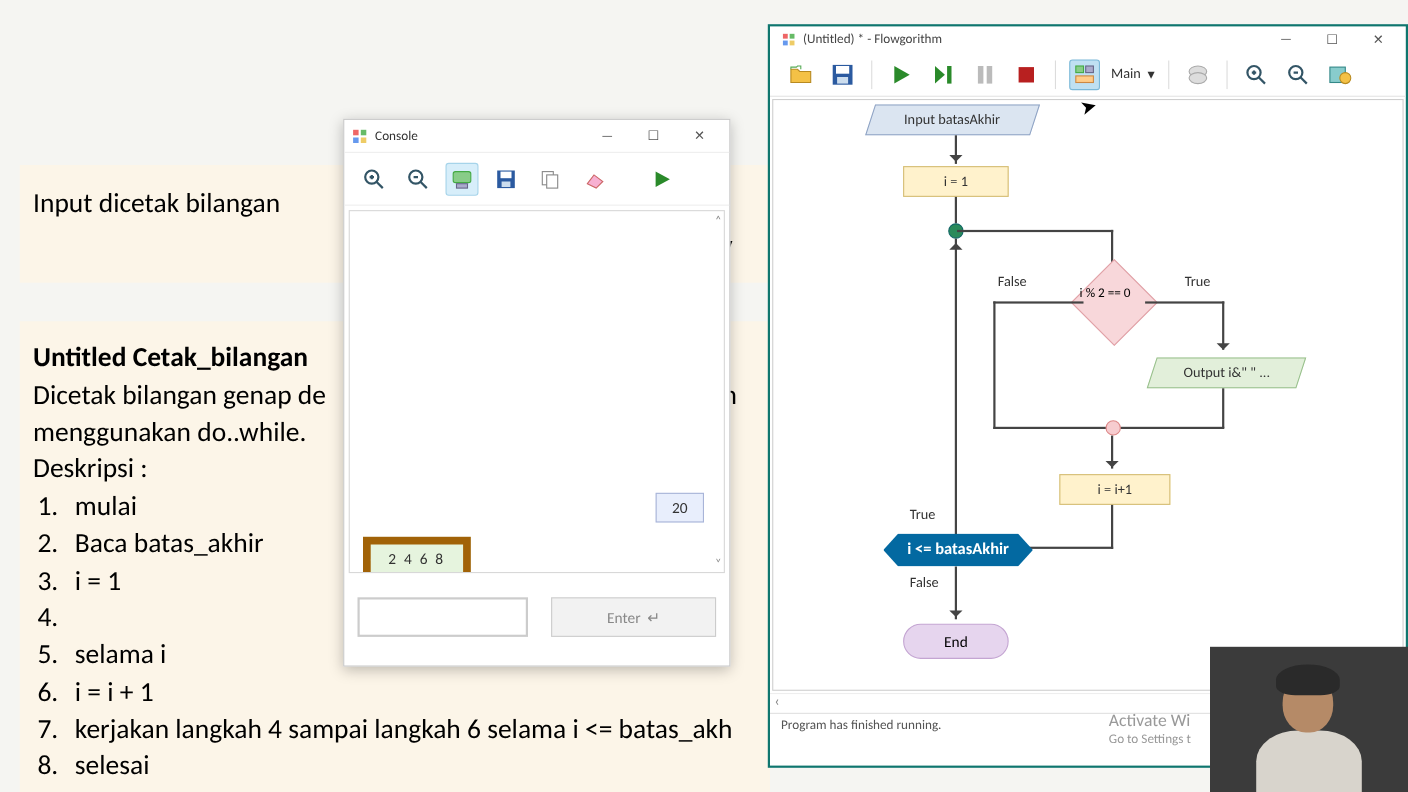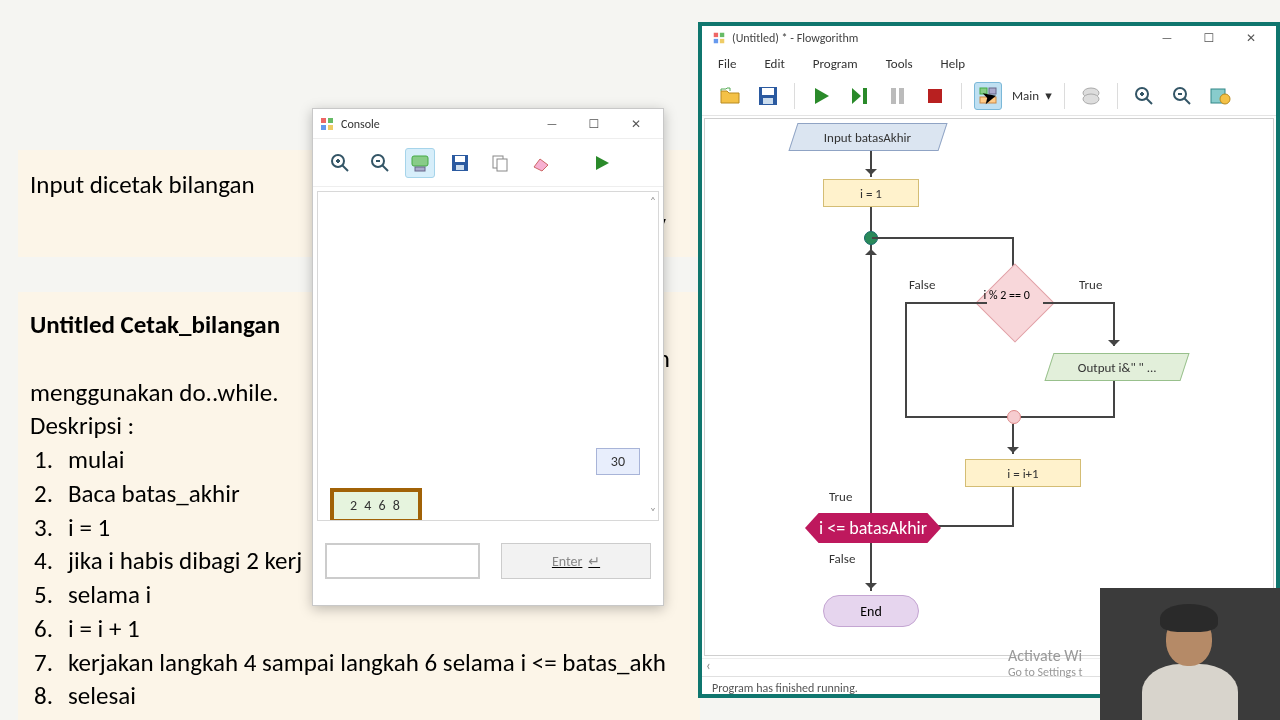--- a/index.html
+++ b/index.html
@@ -60,57 +60,57 @@
     position:absolute; right:18px; top:256px;
     background:#e8eefc; border:1px solid #a8b4d8;
     padding:4px 14px; font-size:14px; color:#333;
   }
   .bubble-in::after{
     content:""; position:absolute; right:-6px; top:8px;
     border:6px solid transparent; border-left-color:#e8eefc;
   }
   .bubble-out {
     position:absolute; left:12px; top:296px;
-    background:#e6f4de; border:4px solid #a16207;
+    background:#e6f4de; border:7px solid #a16207;
     padding:5px 16px; font-size:14px; color:#333; letter-spacing:2px;
   }
   .bubble-out::before{
     content:""; position:absolute; left:-6px; top:8px;
     border:6px solid transparent; border-right-color:#e6f4de;
   }
-  .input-row { display:flex; gap:21px; padding:18px 12px;text-decoration:underline; }
+  .input-row { display:flex; gap:21px; padding:18px 12px; }
   .input-row .field { flex:1; height:36px; border:2px solid #ccc; background:#fff; }
   .input-row .enter { width:150px; height:36px; border:1px solid #ccc; background:#f2f2f2; color:#888; font-size:14px; display:flex; align-items:center; justify-content:center; gap:6px; }
 
   
   .fg-win {
     position: absolute; left: 698px; top: 22px;
     width: 582px; height: 676px;
-    background: #fff; border: 4px solid #0f766e;
+    background: #fff; border: 2px solid #0f766e;
   }
   .fg-title { height:24px; display:flex; align-items:center; padding:0 4px; font-size:12px; color:#444; }
   .fg-title .spacer{flex:1;}
   .fg-menu { height:26px; display:flex; align-items:center; gap:28px; padding:0 16px; font-size:13px; color:#333; }
   .fg-tools { height:40px; display:flex; align-items:center; gap:10px; padding:0 14px; border-bottom:1px solid #e4e4e4; }
   .fg-tools .sep { width:1px; height:26px; background:#dcdcdc; margin:0 2px; }
   .fg-tools .tbtn { width:28px; height:28px; }
   .fg-tools .tbtn.sel { background:#bfe0f2; border:1px solid #7bb8d8; }
   .fg-tools .main-sel { font-size:13px; display:flex; align-items:center; gap:6px; color:#333; }
   .fg-canvas { position:relative; height:538px; border:1px solid #cfcfcf; margin:2px; background:#fff; overflow:hidden; }
 
   
   .fc-line { position:absolute; background:#444; }
   .fc-arrow { position:absolute; width:0; height:0; }
   .fc-parallel { position:absolute; background:#dbe5f1; border:1px solid #8fa3c4; transform:skewX(-18deg); color:#333; font-size:13px; display:flex; align-items:center; justify-content:center; }
   .fc-parallel > span{ transform:skewX(18deg); }
   .fc-parallel.green { background:#e2efda; border-color:#98c08c; }
   .fc-rect { position:absolute; background:#fff2cc; border:1px solid #d4bd74; color:#333; font-size:13px; display:flex; align-items:center; justify-content:center; }
   .fc-diamond { position:absolute; background:#f8d7da; border:1px solid #e0a0a6; transform:rotate(45deg); }
   .fc-diamond > span{ position:absolute; transform:rotate(-45deg); font-size:12px; white-space:nowrap; }
-  .fc-hex { position:absolute; background:#be185d; color:#fff; font-size:18px; display:flex; align-items:center; justify-content:center; clip-path: polygon(10% 0, 90% 0, 100% 50%, 90% 100%, 10% 100%, 0 50%); }
+  .fc-hex { position:absolute; background:#0369a1; color:#fff; font-size:15px; display:flex; align-items:center; justify-content:center; clip-path: polygon(10% 0, 90% 0, 100% 50%, 90% 100%, 10% 100%, 0 50%); font-weight: bold; }
   .fc-term { position:absolute; background:#e6d5ee; border:1px solid #c4a5d2; border-radius:18px; display:flex; align-items:center; justify-content:center; font-size:14px; }
   .fc-dot { position:absolute; width:14px; height:14px; border-radius:50%; }
   .fc-label { position:absolute; font-size:13px; color:#333; }
 
   .statusbar { height:22px; border-top:1px solid #e0e0e0; font-size:12px; color:#555; padding:3px 10px; display:flex; align-items:center; }
   .hscroll { height:18px; border-top:1px solid #eee; position:relative; }
   .hscroll::before{ content:"‹"; position:absolute; left:4px; top:-2px; color:#888; font-size:14px;}
 
   .watermark { position:absolute; left:1008px; top:646px; font-size:16px; color:#999; line-height:1.2; }
   .camera { position:absolute; right:0; bottom:0; width:180px; height:132px; background:#3b3b3b; overflow:hidden; }
@@ -128,39 +128,39 @@
 <div class="slide">
 
   <div class="block-a">
     <span>Input dicetak bilangan</span>
     <span style="float:right; padding-right:30px">bat</span><br>
     <span style="float:right; padding-right:22px">o..v</span>
   </div>
 
   <div class="block-b">
     <strong>Untitled Cetak_bilangan</strong><br>
+    <span>Dicetak bilangan genap de</span>
     <span style="float:right; padding-right:18px">gan</span><br>
     <span>menggunakan do..while.</span><br>
     <span>Deskripsi :</span>
     <div class="ol">
       <div class="row">
           <span class="num">1.</span>
           <span>mulai</span>
         </div>
       <div class="row">
           <span class="num">2.</span>
           <span>Baca batas_akhir</span>
         </div>
       <div class="row">
           <span class="num">3.</span>
           <span>i = 1</span>
         </div>
       <div class="row">
           <span class="num">4.</span>
-          <span>jika i habis dibagi 2 kerj</span>
         </div>
       <div class="row">
           <span class="num">5.</span>
           <span>selama i</span>
         </div>
       <div class="row">
           <span class="num">6.</span>
           <span>i = i + 1</span>
         </div>
       <div class="row">
@@ -234,21 +234,21 @@
     <div style="width:12px"></div>
     <div class="tbtn">
         <svg width="20" height="20">
           <polygon points="4,3 17,10 4,17" fill="#2a8a2a"></polygon>
         </svg>
       </div>
   </div>
   <div class="console-body">
     <span class="scroll-arrow" style="top:2px">˄</span>
     <span class="scroll-arrow" style="bottom:2px">˅</span>
-    <div class="bubble-in">30</div>
+    <div class="bubble-in">20</div>
     <div class="bubble-out">2 4 6 8</div>
   </div>
   <div class="input-row">
     <div class="field"></div>
     <div class="enter">
       <span>Enter</span>
       <span>↵</span>
     </div>
   </div>
 </div>
@@ -262,27 +262,20 @@
           <rect x="2" y="9" width="5" height="5" fill="#69e"></rect>
           <rect x="9" y="9" width="5" height="5" fill="#ec6"></rect>
         </svg>
     </span>
     <span>(Untitled) * - Flowgorithm</span>
     <span class="spacer"></span>
     <div class="winbtn">—</div>
     <div class="winbtn">☐</div>
     <div class="winbtn">✕</div>
   </div>
-  <div class="fg-menu">
-    <span>File</span>
-    <span>Edit</span>
-    <span>Program</span>
-    <span>Tools</span>
-    <span>Help</span>
-  </div>
   <div class="fg-tools">
     <div class="tbtn">
         <svg width="22" height="22">
           <path d="M2 6h6l2 2h10v10H2z" fill="#f4c146" stroke="#b88a20"></path>
           <path d="M2 6V4h5l1-1h3v3" fill="none" stroke="#5a5"></path>
         </svg>
       </div>
     <div class="tbtn">
         <svg width="22" height="22">
           <rect x="2" y="2" width="18" height="18" fill="#2b5aa0"></rect>
@@ -391,21 +384,21 @@
     <div class="fc-parallel green" style="left:344px; top:234px; width:136px; height:28px">
         <span>Output i&amp;"  " ...</span>
       </div>
     <div class="fc-line" style="left:408px; top:262px; width:2px; height:36px"></div>
     <div class="fc-line" style="left:200px; top:297px; width:210px; height:2px"></div>
 
     <div class="fc-dot" style="left:302px; top:291px; background:#f6cccf; border:1px solid #d88"></div>
     <div class="fc-line" style="left:307px; top:305px; width:2px; height:30px"></div>
     <div class="fc-arrow" style="left:302px; top:328px; border:6px solid transparent; border-top-color:#444"></div>
 
-    <div class="fc-rect" style="left:260px; top:340px; width:116px; height:28px">
+    <div class="fc-rect" style="left:260px; top:340px; width:101px; height:28px">
         <span>i = i+1</span>
       </div>
     <div class="fc-line" style="left:307px; top:368px; width:2px; height:40px"></div>
     <div class="fc-line" style="left:167px; top:406px; width:142px; height:2px"></div>
 
     <div class="fc-hex" style="left:100px; top:394px; width:136px; height:30px">
         <span>i &lt;= batasAkhir</span>
       </div>
     <div class="fc-label" style="left:124px; top:370px">True</div>
     <div class="fc-label" style="left:124px; top:432px">False</div>

